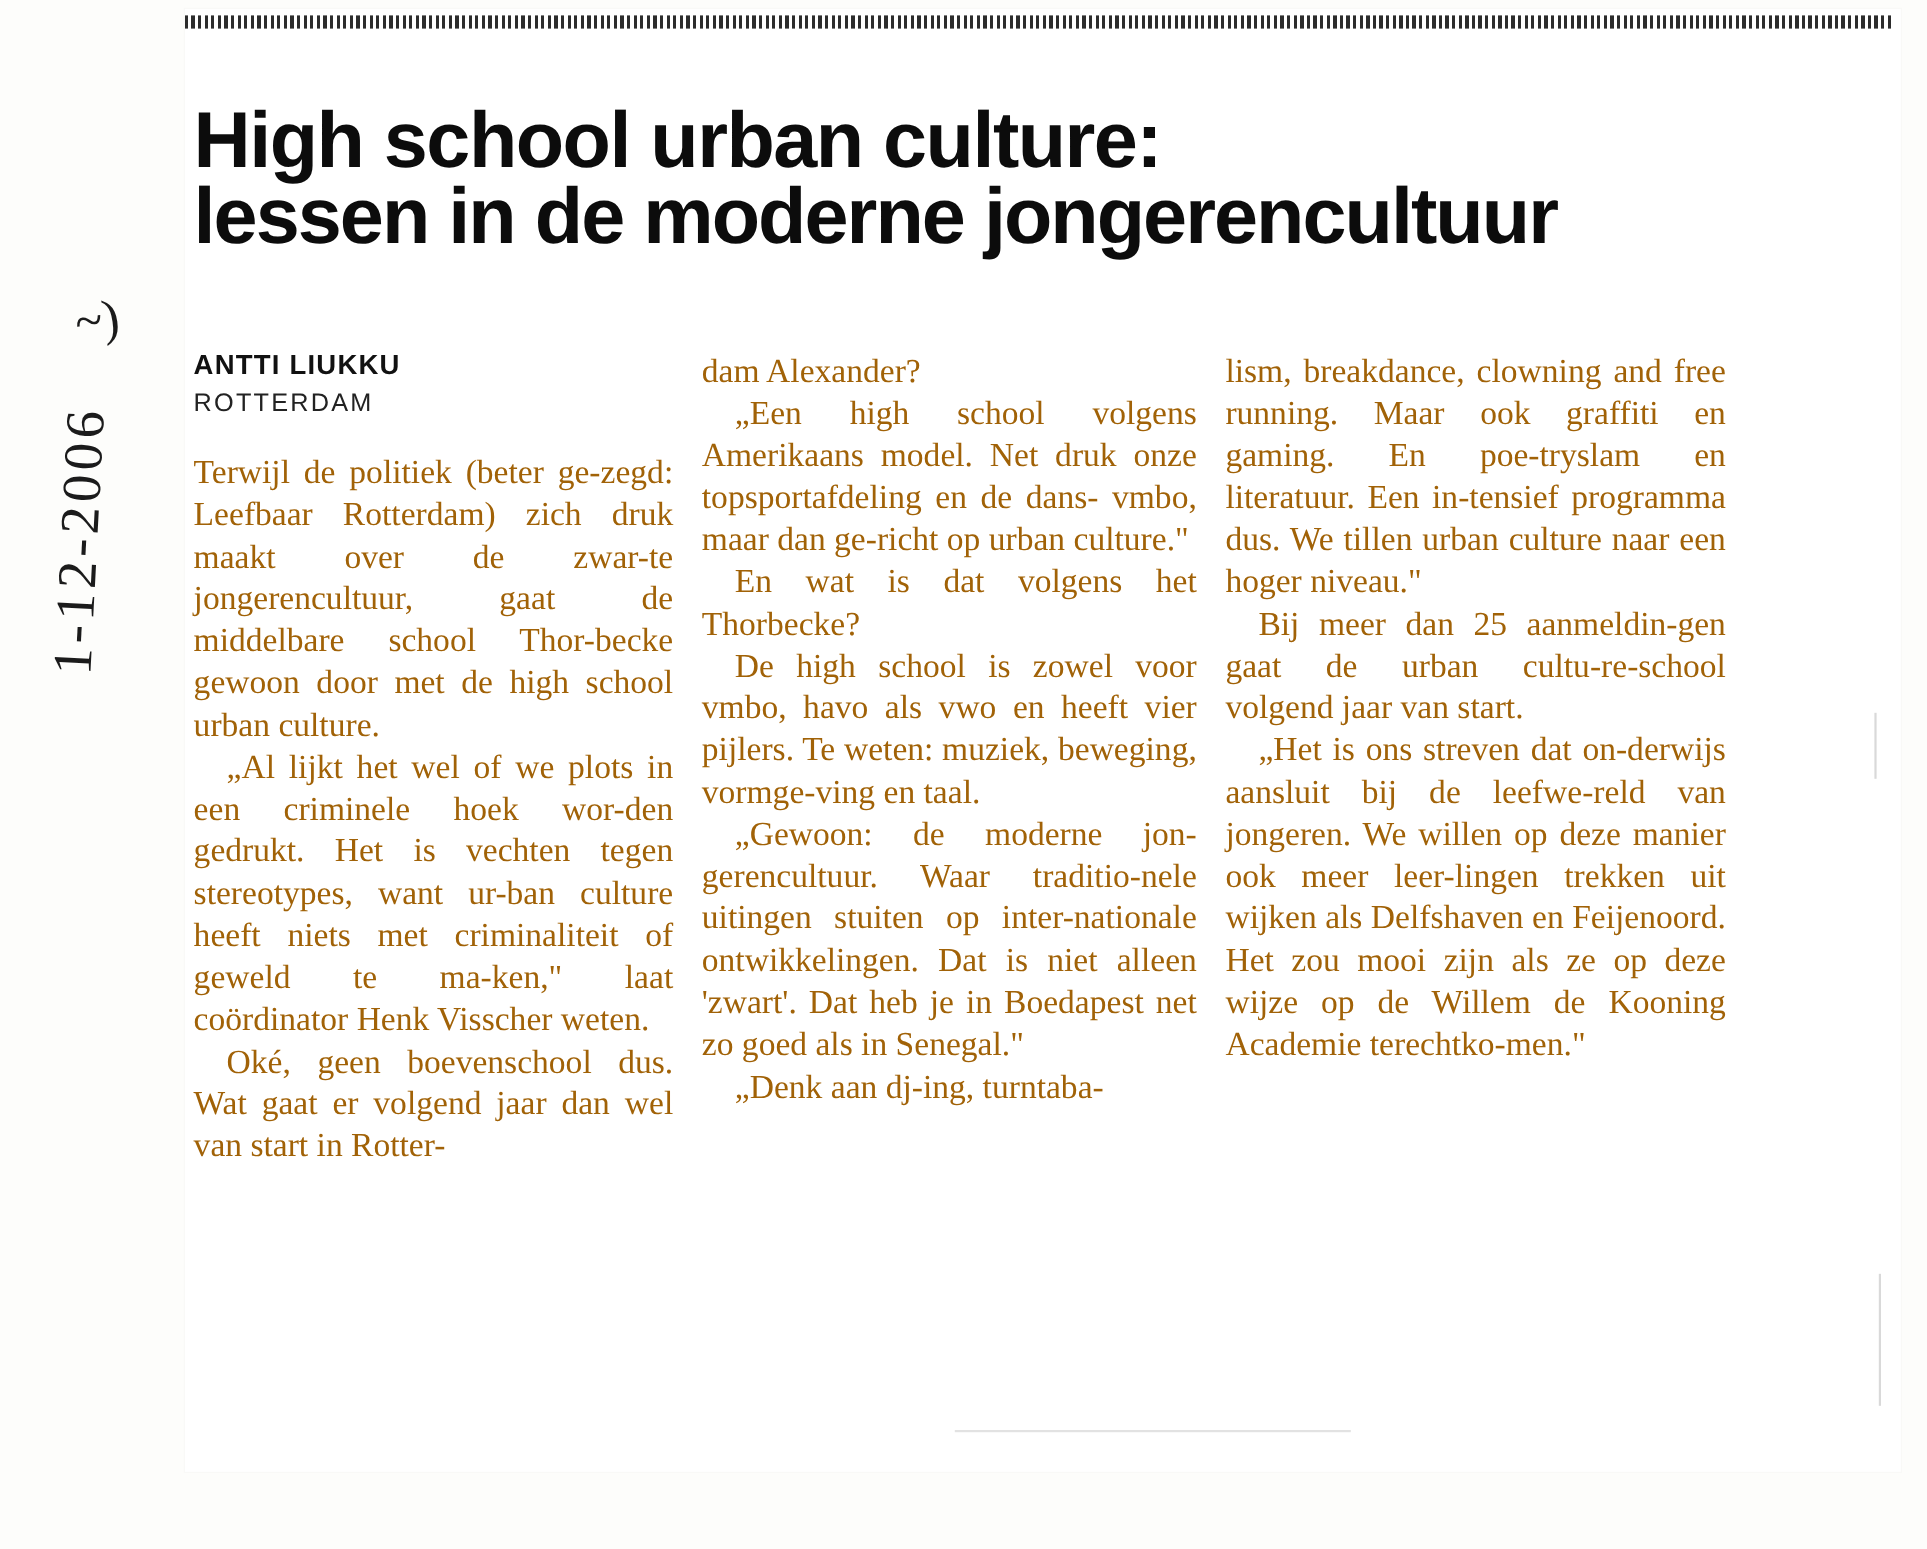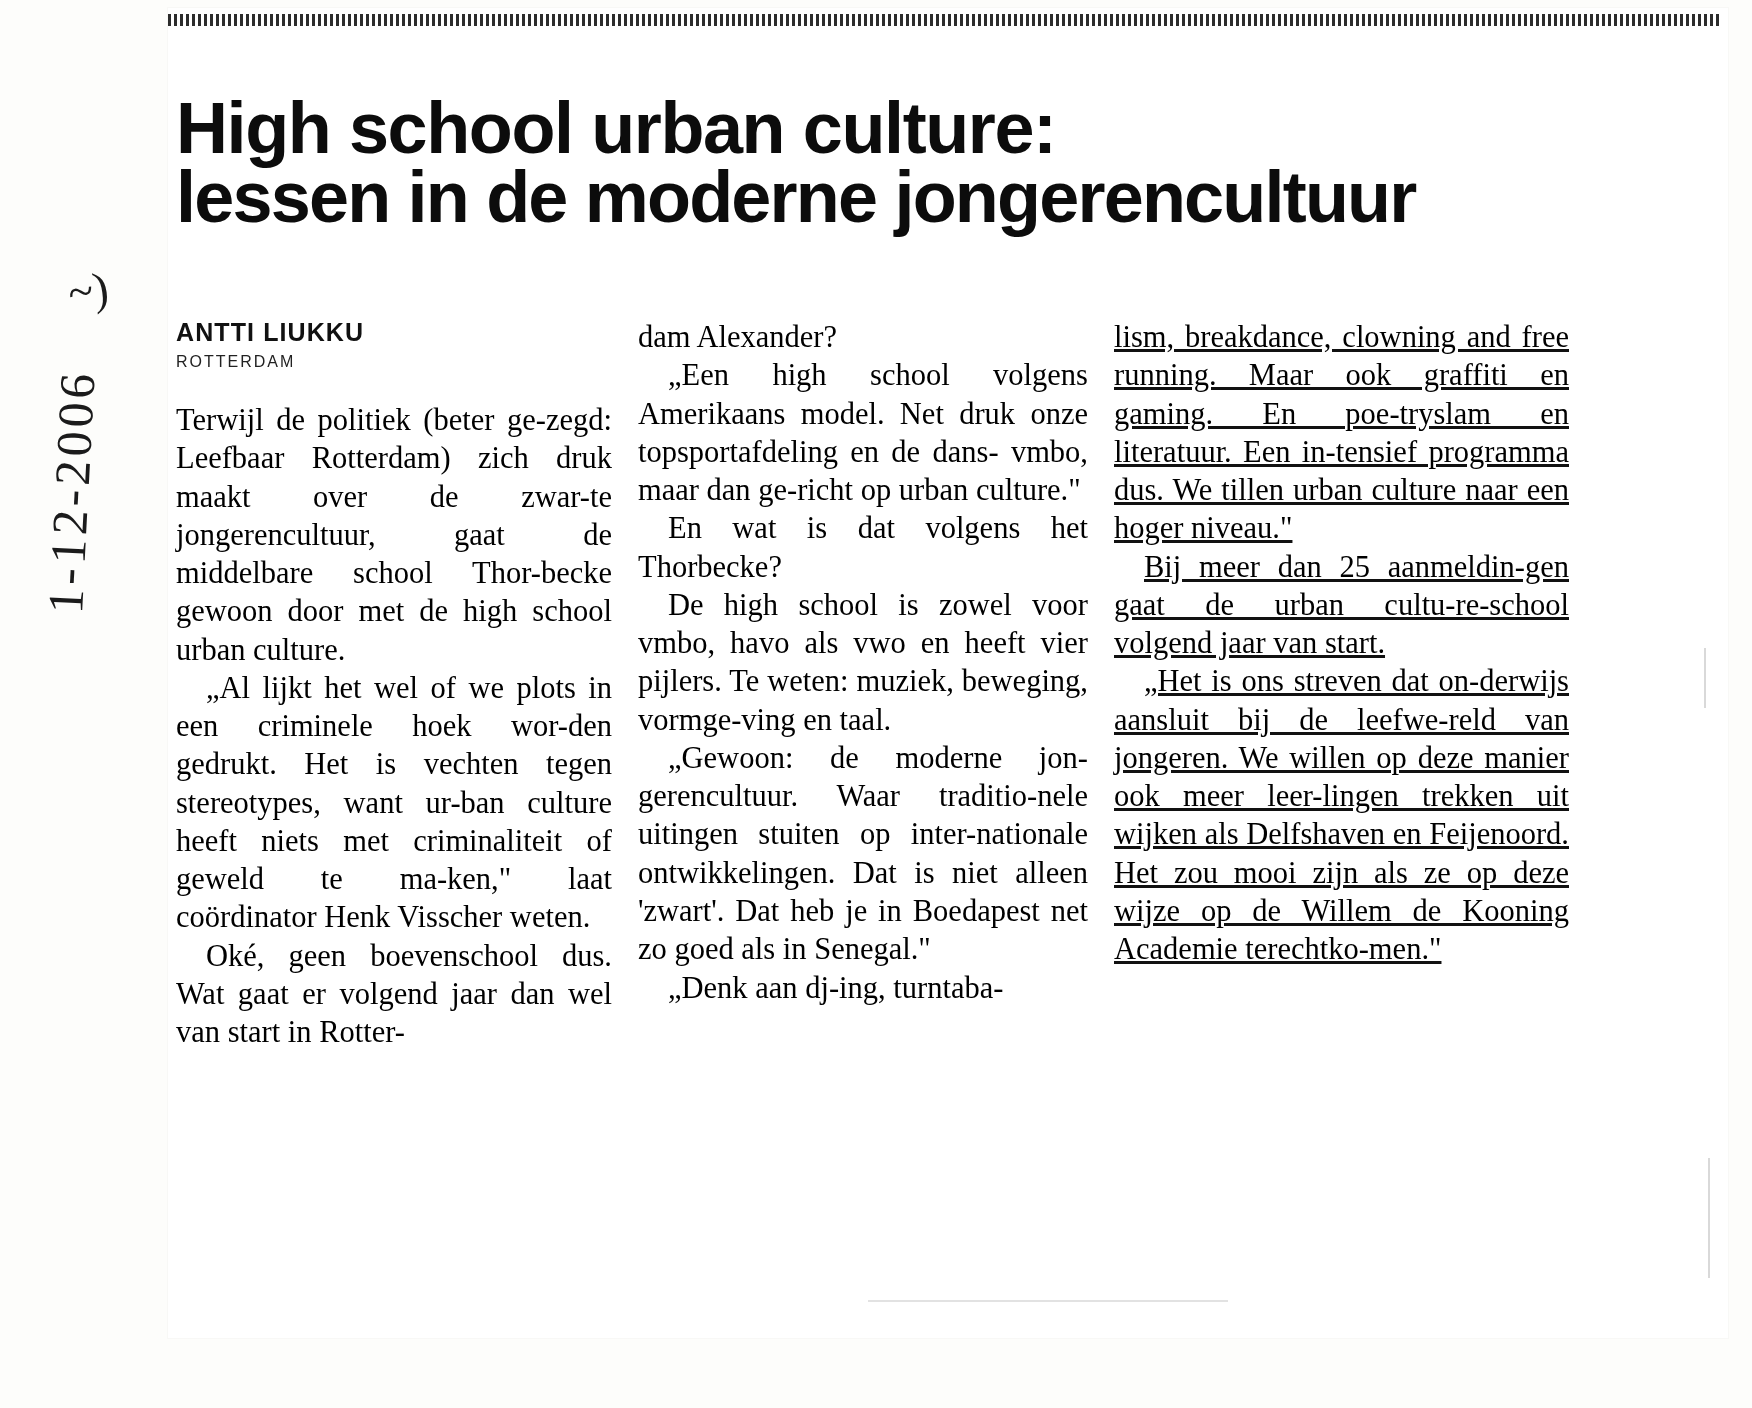--- a/index.html
+++ b/index.html
@@ -73,46 +73,46 @@
     left: 8px;
     top: 310px;
     width: 1545px;
     display: flex;
     gap: 26px;
   }
   .col {
     width: 436px;
   }
   .col.c2 { width: 450px; }
-  .col.c3 { width: 455px; text-decoration: underline; }
+  .col.c3 { width: 455px; }
 
   .byline-name {
     font-family: "Liberation Sans", sans-serif;
     font-weight: bold;
     font-size: 25px;
     letter-spacing: 1.1px;
     color: #111;
     margin-bottom: 6px;
   }
   .byline-city {
     font-family: "Liberation Sans", sans-serif;
-    font-size: 16px;
+    font-size: 23px;
     letter-spacing: 2.0px;
     color: #222;
     margin-bottom: 30px;
   }
 
   p.body {
     margin: 0;
     font-size: 30.5px;
     line-height: 1.255;
     text-align: justify;
     text-justify: inter-word;
     hyphens: manual;
-    color: #000000;
+    color: #a16207;
   }
   p.body + p.body {
     text-indent: 30px;
   }
   .col.c2 p.body:first-child,
   .col.c3 p.body:first-child {
     text-indent: 0;
   }
   .col.c2 p.body + p.body,
   .col.c3 p.body + p.body {

